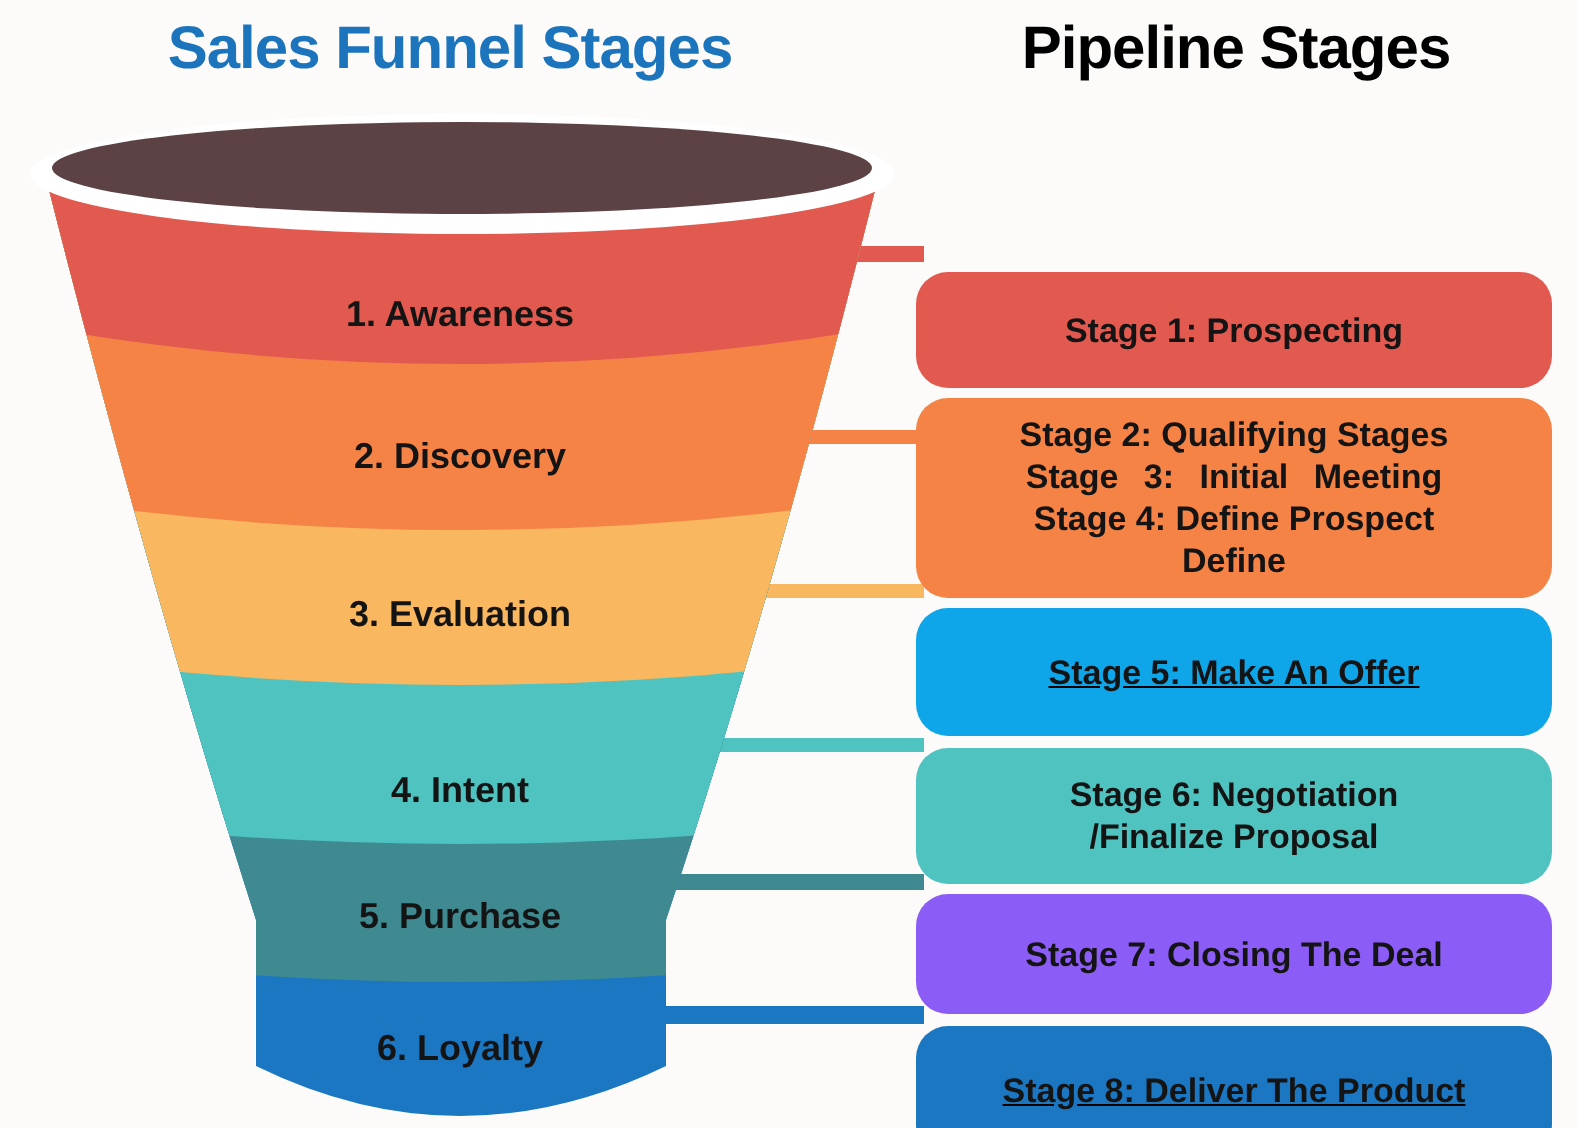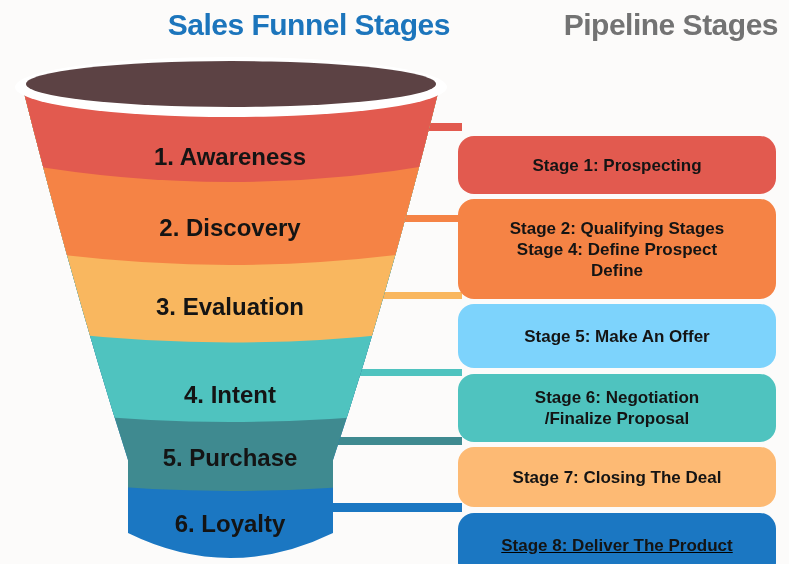--- a/index.html
+++ b/index.html
@@ -12,40 +12,40 @@
     width: 789px;
     height: 564px;
     background: #fcfbfa;
     overflow: hidden;
     font-family: "Liberation Sans", sans-serif;
     border-right: 2px solid #e3e3e3;
   }
   .title {
     position: absolute;
     top: 8px;
-    text-align: right;
+    text-align: center;
     font-size: 30px;
     font-weight: 700;
     letter-spacing: -0.5px;
     z-index: 4;
   }
   .title-left  { left: 0;     width: 450px; }
   .title-right { left: 458px; width: 320px; }
 
   .funnel-svg {
     position: absolute;
     left: 0; top: 0;
     z-index: 2;
   }
   .funnel-label {
     position: absolute;
     left: 30px;
     width: 400px;
     text-align: center;
-    font-size: 24px;
+    font-size: 18px;
     font-weight: 700;
     line-height: 30px;
     z-index: 3;
   }
   .fl-1 { top: 142px; }
   .fl-2 { top: 213px; }
   .fl-3 { top: 292px; }
   .fl-4 { top: 380px; }
   .fl-5 { top: 443px; }
   .fl-6 { top: 509px; }
@@ -90,21 +90,21 @@
   .pb-6 { top: 477px; height: 65px;  }
 
   .funnel-label, .pline { color: #141414; }
 </style>
 </head>
 <body>
 
 <div class="canvas">
 
   <div class="title title-left" style="color: rgb(28, 117, 188);">Sales Funnel Stages</div>
-  <div class="title title-right" style="color: #737373;">Pipeline Stages</div>
+  <div class="title title-right" style="color: #000000;">Pipeline Stages</div>
 
   <div class="connector cn-1" style="background-color: rgb(226, 90, 79);"></div>
   <div class="connector cn-2" style="background-color: rgb(245, 131, 69);"></div>
   <div class="connector cn-3" style="background-color: rgb(249, 183, 95);"></div>
   <div class="connector cn-4" style="background-color: rgb(79, 195, 191);"></div>
   <div class="connector cn-5" style="background-color: rgb(63, 138, 144);"></div>
   <div class="connector cn-6" style="background-color: rgb(27, 119, 194);"></div>
 
   <svg class="funnel-svg" width="460" height="564" viewBox="0 0 460 564">
     <defs>
@@ -130,34 +130,35 @@
   <div class="funnel-label fl-4">4. Intent</div>
   <div class="funnel-label fl-5">5. Purchase</div>
   <div class="funnel-label fl-6">6. Loyalty</div>
 
   <div class="pbox pb-1" style="background-color: rgb(226, 90, 79);">
     <div class="pline">Stage 1: Prospecting</div>
   </div>
 
   <div class="pbox pb-2" style="background-color: rgb(245, 131, 69);">
     <div class="pline">Stage 2: Qualifying Stages</div>
+    <div class="pline spread">Stage 3: Initial Meeting</div>
     <div class="pline">Stage 4: Define Prospect</div>
     <div class="pline">Define</div>
   </div>
 
-  <div class="pbox pb-3" style="background-color: #7dd3fc;">
+  <div class="pbox pb-3" style="background-color: #0ea5e9; text-decoration: underline;">
     <div class="pline">Stage 5: Make An Offer</div>
   </div>
 
   <div class="pbox pb-4" style="background-color: rgb(79, 195, 191);">
     <div class="pline">Stage 6: Negotiation</div>
     <div class="pline">/Finalize Proposal</div>
   </div>
 
-  <div class="pbox pb-5" style="background-color: #fdba74;">
+  <div class="pbox pb-5" style="background-color: #8b5cf6;">
     <div class="pline">Stage 7: Closing The Deal</div>
   </div>
 
   <div class="pbox pb-6" style="background-color: rgb(27, 119, 194); text-decoration: underline;">
     <div class="pline">Stage 8: Deliver The Product</div>
   </div>
 
 </div>
 
 </body></html>

